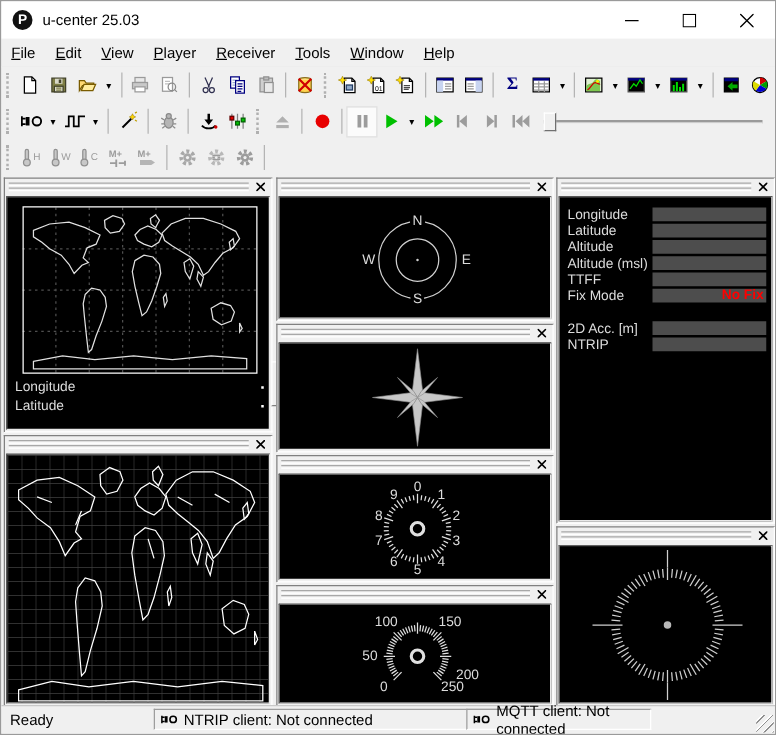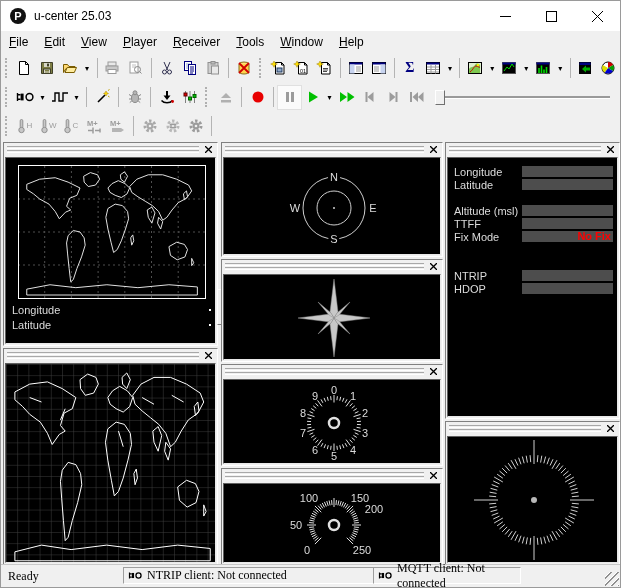--- a/index.html
+++ b/index.html
@@ -49,21 +49,21 @@
   .blkbg{background:#000;padding:0 2px;}
   
   .dvrow{position:absolute;left:0;right:0;height:13px;}
   .dvlab{position:absolute;left:6px;top:0;font-size:11px;color:#dcdcdc;white-space:nowrap;}
   .dvbox{position:absolute;left:74px;right:4px;top:0;height:11px;background:#4d4d4d;
     font-size:10px;color:#dcdcdc;text-align:right;line-height:11px;padding-right:2px;}
   .novalue{color:#ff0000;font-size:11px;font-weight:bold;}
   .splittab{position:absolute;left:216px;top:149px;width:4px;height:34px;background:#f0f0f0;
     border:1px solid;border-color:#fff #808080 #808080 #fff;}
   
-  .statusbar{position:absolute;left:0;bottom:0;width:100%;height:22px;background:#f0f0f0;border-top:1px solid #c8c8c8;font-family:Liberation Serif, serif;}
+  .statusbar{position:absolute;left:0;bottom:0;width:100%;height:22px;background:#f0f0f0;border-top:1px solid #c8c8c8;}
   .sbready{position:absolute;left:7px;top:4px;font-size:12px;color:#000;}
   .sbfield{position:absolute;top:2px;height:17px;border:1px solid;border-color:#9d9d9d #fff #fff #9d9d9d;
     display:flex;align-items:center;font-size:12px;color:#000;padding-left:4px;box-sizing:border-box;background:#f0f0f0;}
   .sbfield svg{margin-right:4px;flex:0 0 auto;}
   .sbgrip{position:absolute;right:1px;bottom:1px;width:14px;height:14px;
     background:repeating-linear-gradient(135deg,transparent 0 3px,#fff 3px 4px,#909090 4px 5px);}
 </style>
 </head>
 <body>
 
@@ -703,21 +703,21 @@
             <line x1="128.47759065022575" y1="48.653668647301764" x2="133.09698831278217" y2="50.56708580912721" stroke="#e0e0e0" stroke-width="1"></line>
             <line x1="127.6384252869671" y1="50.42793473651995" x2="132.04803160870887" y2="52.78491842064994" stroke="#e0e0e0" stroke-width="1"></line>
             <line x1="126.62939224605091" y1="52.11140466039203" x2="130.78674030756363" y2="54.88925582549004" stroke="#e0e0e0" stroke-width="1"></line>
             <line x1="125.46020906725475" y1="53.687865683272896" x2="129.32526133406844" y2="56.85983210409112" stroke="#e0e0e0" stroke-width="1"></line>
             <line x1="122.72792206135784" y1="53.72792206135786" x2="129.09188309203677" y2="60.091883092036795" stroke="#e0e0e0" stroke-width="1"></line>
           </svg>
         <span class="dlabel ctr" style="left:83px;top:66px">0</span>
         <span class="dlabel ctr" style="left:72px;top:41px">50</span>
         <span class="dlabel ctr" style="left:85px;top:14px">100</span>
         <span class="dlabel ctr" style="left:136px;top:14px">150</span>
-        <span class="dlabel ctr" style="left:150px;top:25px">200</span>
+        <span class="dlabel ctr" style="left:150px;top:56px">200</span>
         <span class="dlabel ctr" style="left:138px;top:66px">250</span>
       </div>
     </div>
 
     <div class="panel" style="left:444px;top:2px;width:175px;height:277px">
       <div class="phdr">
           <div class="gl gl1"></div>
           <div class="gl gl2"></div>
         <div class="pclose">
             <svg width="7" height="7" viewBox="0 0 7 7">
@@ -727,38 +727,42 @@
       </div>
       <div class="pcontent">
         <div class="dvrow" style="top:8px">
             <span class="dvlab">Longitude</span>
             <span class="dvbox"></span>
           </div>
         <div class="dvrow" style="top:21px">
             <span class="dvlab">Latitude</span>
             <span class="dvbox"></span>
           </div>
+        <div class="dvrow" style="top:34px">
+            <span class="dvlab">Altitude</span>
+            <span class="dvbox"></span>
+          </div>
         <div class="dvrow" style="top:47px">
             <span class="dvlab">Altitude (msl)</span>
             <span class="dvbox"></span>
           </div>
         <div class="dvrow" style="top:60px">
             <span class="dvlab">TTFF</span>
             <span class="dvbox"></span>
           </div>
         <div class="dvrow" style="top:73px">
             <span class="dvlab">Fix Mode</span>
             <span class="dvbox novalue">No Fix</span>
           </div>
+        <div class="dvrow" style="top:99px">
+            <span class="dvlab">2D Acc. [m]</span>
+            <span class="dvbox"></span>
+          </div>
         <div class="dvrow" style="top:112px">
             <span class="dvlab">NTRIP</span>
-            <span class="dvbox"></span>
-          </div>
-        <div class="dvrow" style="top:125px">
-            <span class="dvlab">HDOP</span>
             <span class="dvbox"></span>
           </div>
       </div>
     </div>
 
     <div class="panel" style="left:444px;top:281px;width:175px;height:144px">
       <div class="phdr">
           <div class="gl gl1"></div>
           <div class="gl gl2"></div>
         <div class="pclose">

